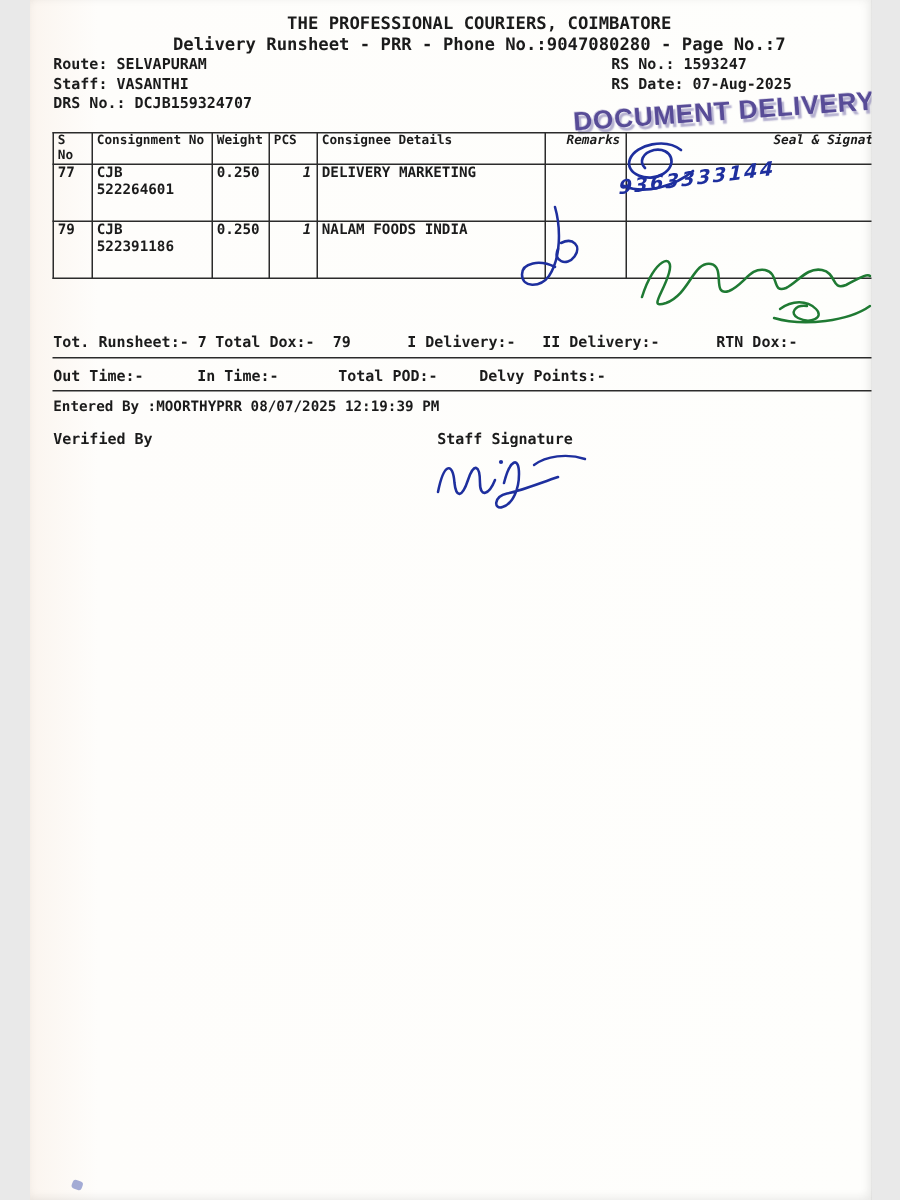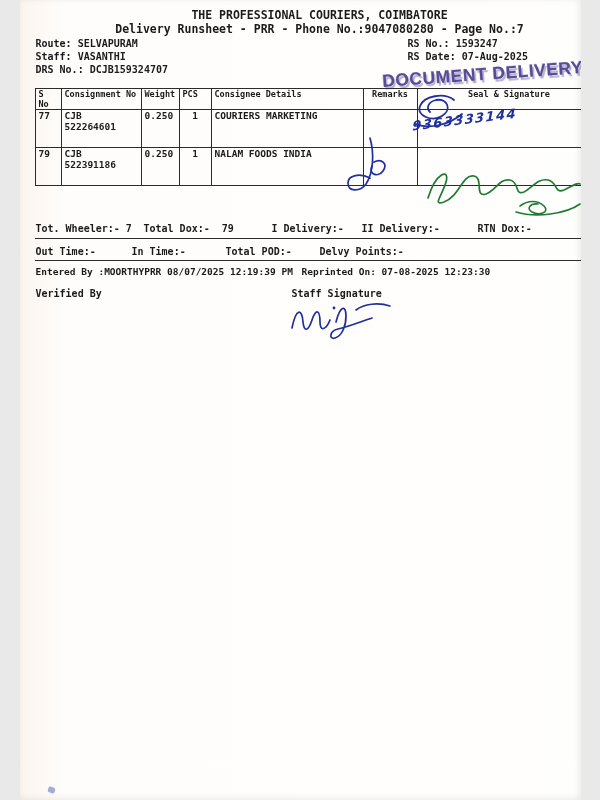--- a/index.html
+++ b/index.html
@@ -10,21 +10,21 @@
     font-family:"DejaVu Sans Mono", monospace; color:#1b1b1b; overflow:hidden;
     box-shadow:inset -3px 0 6px rgba(0,0,0,0.05), inset 0 -3px 6px rgba(0,0,0,0.04);
   }
   .line { position:absolute; white-space:pre; font-size:10px; font-weight:bold; }
   .ttl  { left:0; width:600px; text-align:center; font-size:11.5px; }
   .sm   { font-size:9.5px; }
   .grid { position:absolute; left:15px; top:88px; width:566px; border-collapse:collapse; table-layout:fixed; }
   .grid th, .grid td { border:1px solid #2b2b2b; font-weight:bold; padding:0 3px; vertical-align:top; overflow:hidden; }
   .grid th { font-size:8.5px; height:14px; text-align:left; font-weight:bold; }
   .grid td { font-size:9.5px; height:38px;margin-top:16px; }
-  .grid th.ctr, .grid td.ctr { text-align:center; }
+  .grid th.ctr, .grid td.ctr { text-align:right;font-style:italic; }
   .hr { position:absolute; left:15px; width:566px; border-top:1px solid #2b2b2b; }
   .stamp {
     position:absolute; left:362px; top:64px; transform:rotate(-4deg);
     font-family:"Liberation Sans", sans-serif; font-weight:bold; font-size:17.5px;
     letter-spacing:0.5px; color:#4a3d8f; opacity:0.92; white-space:nowrap;
     text-shadow:1.5px 2.5px 1px rgba(74,61,143,0.45), -0.5px -0.5px 0 rgba(74,61,143,0.30);
   }
   .sig { position:absolute; }
   .sig path { fill:none; stroke-linecap:round; stroke-linejoin:round; }
   .ink-blue path { stroke:#1e2f9e; }
@@ -74,21 +74,21 @@
         <th class="ctr">Remarks</th>
         <th class="ctr">Seal &amp; Signature</th>
       </tr>
     </thead>
     <tbody>
       <tr>
         <td>77</td>
         <td>CJB 522264601</td>
         <td>0.250</td>
         <td class="ctr">1</td>
-        <td>COURIERS MARKETING</td>
+        <td>DELIVERY MARKETING</td>
         <td></td>
         <td></td>
       </tr>
       <tr>
         <td>79</td>
         <td>CJB 522391186</td>
         <td>0.250</td>
         <td class="ctr">1</td>
         <td>NALAM FOODS INDIA</td>
         <td></td>
@@ -107,37 +107,36 @@
     <path stroke-width="1.7" d="M34 4 C38 18 38 38 30 50 C24 58 12 58 12 49 C12 41 24 39 34 44"></path>
     <path stroke-width="1.7" d="M38 28 C46 24 52 30 47 37 C42 44 32 40 36 32"></path>
   </svg>
 
   <svg class="sig ink-green" style="left:400px;top:162px" width="164" height="56" viewBox="0 0 164 56">
     <path stroke-width="1.7" d="M8 36 C16 10 30 6 26 20 C22 34 12 44 24 40 C40 34 42 12 54 14 C64 16 54 36 66 32 C76 28 80 16 90 18 C100 20 94 34 104 30 C112 26 118 16 128 18 C138 20 134 32 144 28 C152 24 158 20 160 22"></path>
     <path stroke-width="1.6" d="M100 44 C108 38 118 38 124 44 C130 50 120 54 112 50 C106 47 110 41 118 42"></path>
     <path stroke-width="1.6" d="M96 50 C116 56 146 52 160 42"></path>
   </svg>
 
-  <div class="line" style="left:16px;top:223px"><span>Tot. Wheeler:-</span> <span>7</span></div>
+  <div class="line" style="left:16px;top:223px"><span>Tot. Runsheet:-</span> <span>7</span></div>
   <div class="line" style="left:124px;top:223px"><span>Total Dox:-</span>  <span>79</span></div>
   <div class="line" style="left:252px;top:223px">I Delivery:-</div>
   <div class="line" style="left:342px;top:223px">II Delivery:-</div>
   <div class="line" style="left:458px;top:223px">RTN Dox:-</div>
 
   <div class="hr" style="top:238px"></div>
 
   <div class="line" style="left:16px;top:246px">Out Time:-</div>
   <div class="line" style="left:112px;top:246px">In Time:-</div>
   <div class="line" style="left:206px;top:246px">Total POD:-</div>
   <div class="line" style="left:300px;top:246px">Delvy Points:-</div>
 
   <div class="hr" style="top:260px"></div>
 
   <div class="line sm" style="left:16px;top:266px">Entered By :MOORTHYPRR 08/07/2025 12:19:39 PM</div>
-  <div class="line sm" style="left:282px;top:266px">Reprinted On: 07-08-2025 12:23:30</div>
 
   <div class="line" style="left:16px;top:288px">Verified By</div>
   <div class="line" style="left:272px;top:288px">Staff Signature</div>
 
   <svg class="sig ink-blue" style="left:264px;top:294px" width="118" height="56" viewBox="0 0 118 56">
     <path stroke-width="1.7" d="M8 34 C12 14 18 14 19 28 C20 38 24 38 28 26 C32 14 36 16 36 28 C36 38 42 36 46 26"></path>
     <path stroke-width="1.7" d="M52 28 C56 12 62 10 62 22 C62 32 58 42 51 44 C45 46 45 37 54 35 C64 33 76 28 88 24"></path>
     <path stroke-width="1.6" d="M72 16 C80 10 94 8 106 12"></path>
     <circle cx="50" cy="14" r="1.4" fill="#1e2f9e"></circle>
   </svg>

